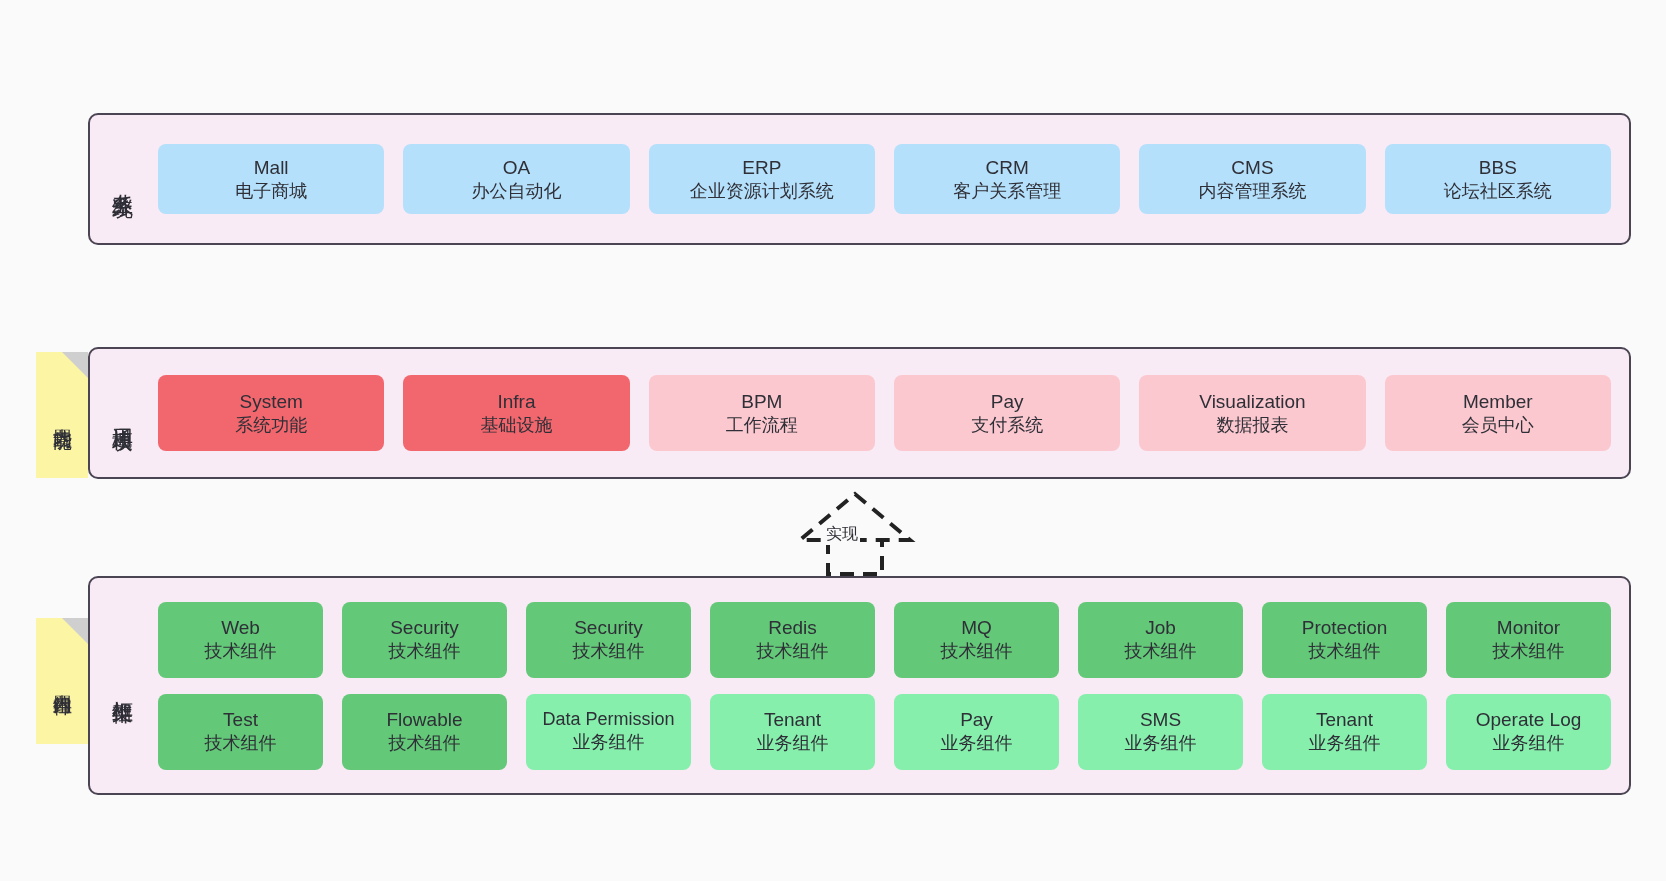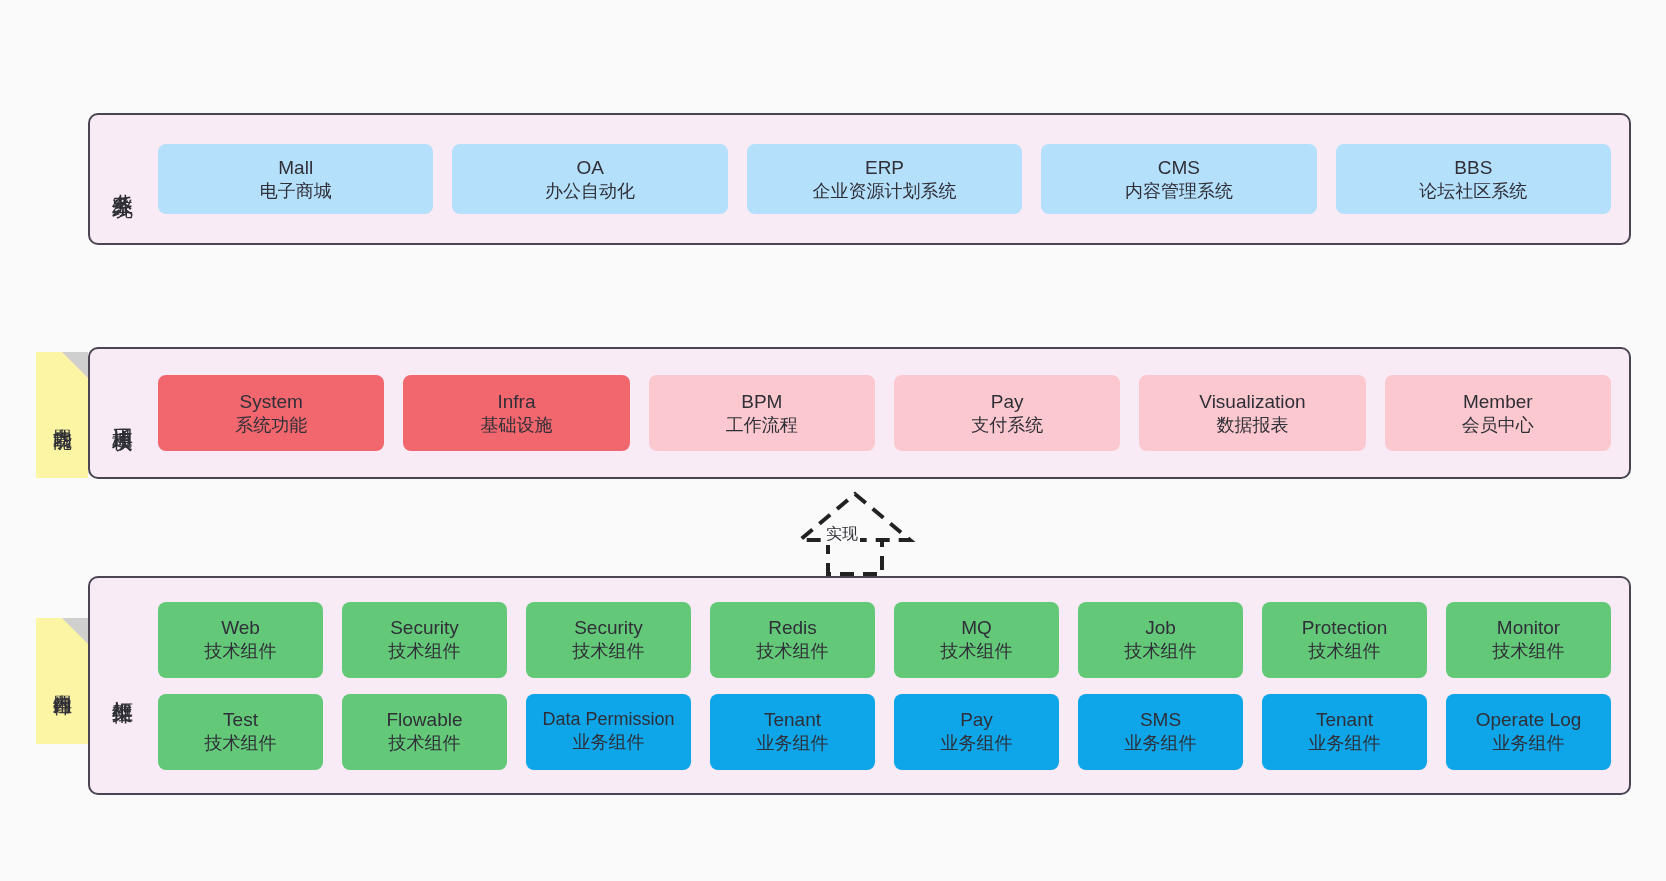--- a/index.html
+++ b/index.html
@@ -66,21 +66,21 @@
     color:#2f2f37;
   }
   .card .en{font-size:19px;}
   .card .cn{font-size:18px;}
   .card.three .en{font-size:18px;line-height:1.2;}
 
   .c-blue   {background:#b5e0fb;}
   .c-red    {background:#f2676d;}
   .c-pink   {background:#fbc8cf;}
   .c-green  {background:#63c878;}
-  .c-lgreen {background:#0ea5e9;}
+  .c-lgreen {background:#86efac;}
 
   
   #layer-business{left:88px;top:113px;width:1543px;height:132px;}
   #layer-business .card{height:70px;}
 
   #layer-common{left:88px;top:347px;width:1543px;height:132px;}
   #layer-common .card{height:76px;}
 
   #layer-framework{left:88px;top:576px;width:1543px;height:219px;}
   #layer-framework .card{height:76px;}
@@ -142,20 +142,24 @@
         </div>
         <div class="card c-blue">
           <span class="en">OA</span>
           <span class="cn">办公自动化</span>
         </div>
         <div class="card c-blue">
           <span class="en">ERP</span>
           <span class="cn">企业资源计划系统</span>
         </div>
         <div class="card c-blue">
+          <span class="en">CRM</span>
+          <span class="cn">客户关系管理</span>
+        </div>
+        <div class="card c-blue">
           <span class="en">CMS</span>
           <span class="cn">内容管理系统</span>
         </div>
         <div class="card c-blue">
           <span class="en">BBS</span>
           <span class="cn">论坛社区系统</span>
         </div>
       </div>
     </div>
   </div>

